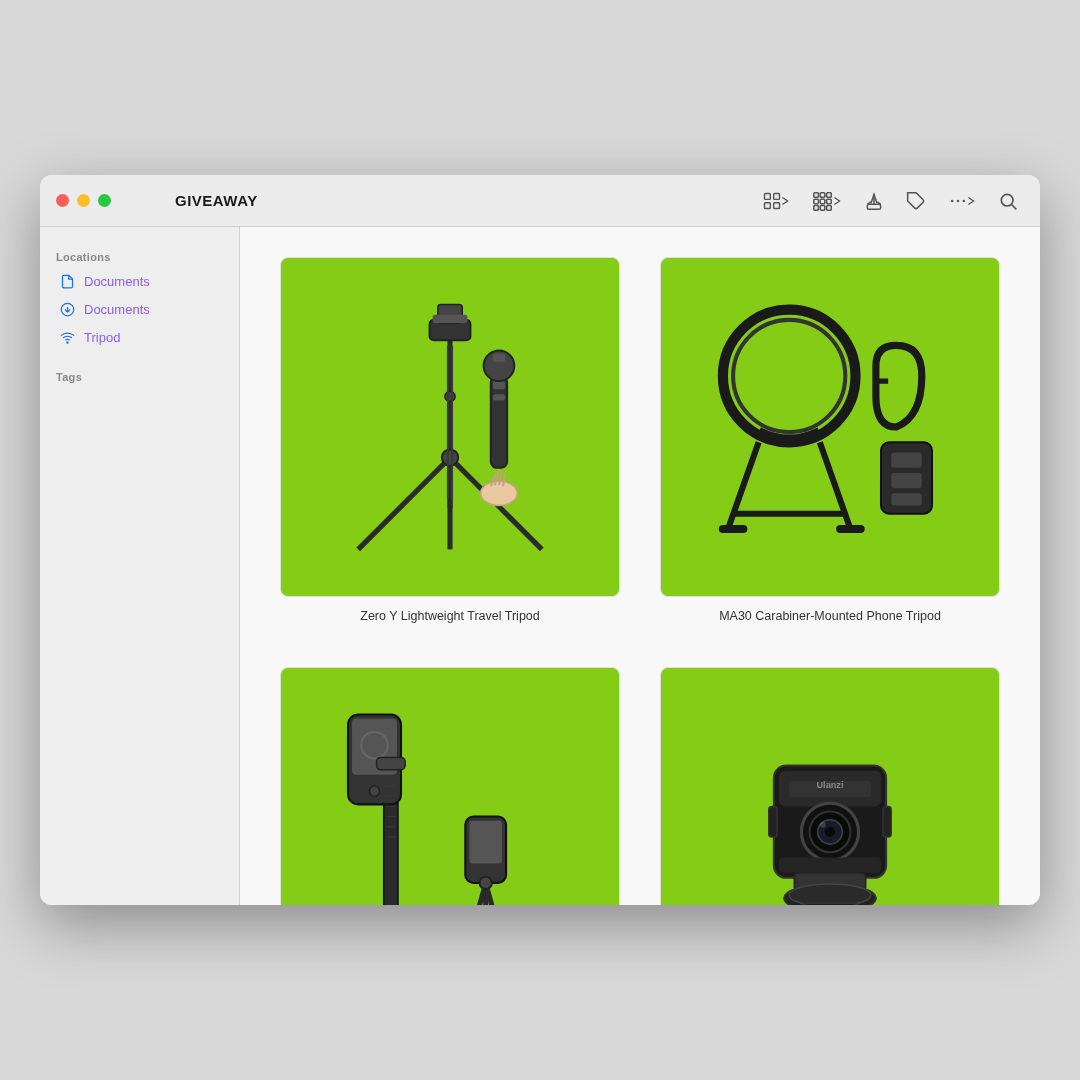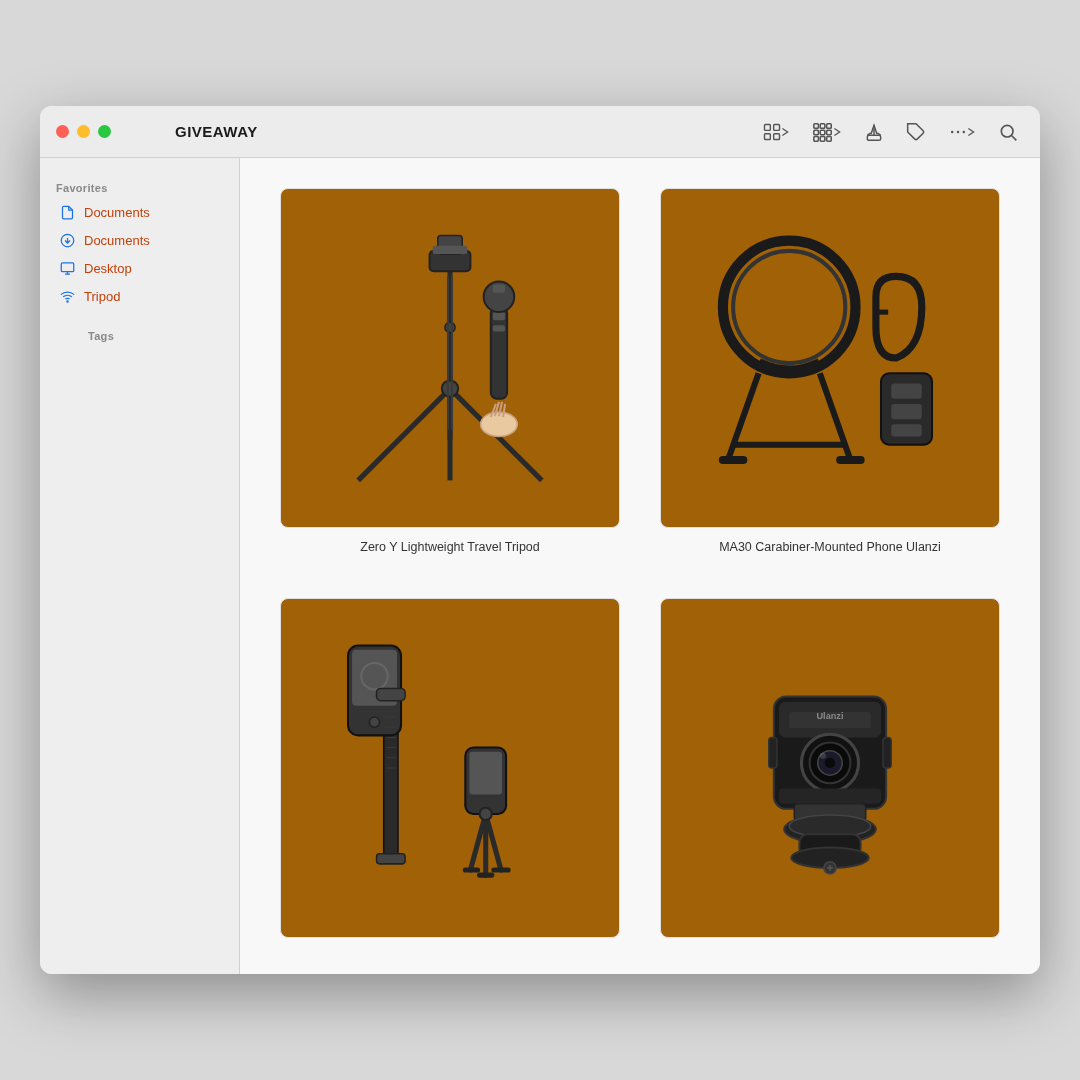--- a/index.html
+++ b/index.html
@@ -7,21 +7,21 @@
       background: #d8d8d8;
       display: flex;
       justify-content: center;
       align-items: center;
       width: 1080px;
       height: 1080px;
       font-family: -apple-system, BlinkMacSystemFont, "San Francisco", "Helvetica Neue", sans-serif;
     }
     .window {
       width: 1000px;
-      height: 868px;
+      height: 730px;
       background: #f5f5f7;
       border-radius: 12px;
       box-shadow: 0 20px 60px rgba(0,0,0,0.35);
       display: flex;
       flex-direction: column;
       overflow: hidden;
     }
     
     .titlebar {
       height: 52px;
@@ -110,21 +110,21 @@
     }
     .sidebar-item {
       display: flex;
       align-items: center;
       gap: 8px;
       padding: 5px 12px;
       cursor: pointer;
       border-radius: 6px;
       margin: 0 6px;
       font-size: 13px;
-      color: #c2410c;
+      color: #8b5cf6;
     }
     .sidebar-item .icon {
       width: 18px;
       height: 18px;
       display: flex;
       align-items: center;
       justify-content: center;
       font-size: 14px;
       flex-shrink: 0;
     }
@@ -142,21 +142,21 @@
       gap: 44px 40px;
     }
     .grid-item {
       display: flex;
       flex-direction: column;
       align-items: center;
     }
     .grid-item-img-container {
       width: 100%;
       aspect-ratio: 1;
-      background: #a16207;
+      background: #84cc16;
       border: 1px solid #e0e0e0;
       border-radius: 8px;
       display: flex;
       align-items: center;
       justify-content: center;
       overflow: hidden;
       padding: 16px;
     }
     .grid-item-label {
       margin-top: 12px;
@@ -257,21 +257,21 @@
           <circle cx="11" cy="11" r="7"></circle>
           <line x1="16.5" y1="16.5" x2="22" y2="22"></line>
         </svg>
       </button>
     </div>
   </div>
 
   <div class="main">
 
     <div class="sidebar">
-      <div class="sidebar-section-label">Favorites</div>
+      <div class="sidebar-section-label">Locations</div>
 
       <div class="sidebar-item">
         <span class="icon icon-blue">
           <svg width="15" height="15" viewBox="0 0 24 24" fill="none" stroke="currentColor" stroke-width="2">
             <path d="M14 2H6a2 2 0 0 0-2 2v16a2 2 0 0 0 2 2h12a2 2 0 0 0 2-2V8z"></path>
             <polyline points="14 2 14 8 20 8"></polyline>
           </svg>
         </span>
         <span>Documents</span>
       </div>
@@ -280,46 +280,36 @@
         <span class="icon icon-blue">
           <svg width="15" height="15" viewBox="0 0 24 24" fill="none" stroke="currentColor" stroke-width="2">
             <circle cx="12" cy="12" r="10"></circle>
             <polyline points="8 12 12 16 16 12"></polyline>
             <line x1="12" y1="8" x2="12" y2="16"></line>
           </svg>
         </span>
         <span>Documents</span>
       </div>
 
-      <div class="sidebar-item">
-        <span class="icon icon-blue">
-          <svg width="15" height="15" viewBox="0 0 24 24" fill="none" stroke="currentColor" stroke-width="2">
-            <rect x="2" y="3" width="20" height="14" rx="2"></rect>
-            <line x1="8" y1="21" x2="16" y2="21"></line>
-            <line x1="12" y1="17" x2="12" y2="21"></line>
-          </svg>
-        </span>
-        <span>Desktop</span>
-      </div>
 
       <div class="sidebar-item">
         <span class="icon icon-blue">
           <svg width="15" height="15" viewBox="0 0 24 24" fill="none" stroke="currentColor" stroke-width="2">
             <path d="M5 12.55a11 11 0 0 1 14.08 0"></path>
             <path d="M1.42 9a16 16 0 0 1 21.16 0"></path>
             <path d="M8.53 16.11a6 6 0 0 1 6.95 0"></path>
             <circle cx="12" cy="20" r="1"></circle>
           </svg>
         </span>
         <span>Tripod</span>
       </div>
 
 
 
-      <div class="sidebar-section-label" style="margin-top:12px;margin-left:32px;">Tags</div>
+      <div class="sidebar-section-label" style="margin-top:12px;">Tags</div>
     </div>
 
     <div class="content">
       <div class="grid">
 
         <div class="grid-item">
           <div class="grid-item-img-container">
             <svg viewBox="0 0 300 300" xmlns="http://www.w3.org/2000/svg" class="product-svg">
 
               <g stroke="#2a2a2a" stroke-width="5" fill="none">
@@ -396,21 +386,21 @@
               </g>
 
               <g transform="translate(195, 165)">
                 <rect x="5" y="0" width="50" height="70" rx="8" fill="#2a2a2a" stroke="#111" stroke-width="2"></rect>
                 <rect x="15" y="10" width="30" height="15" rx="3" fill="#444"></rect>
                 <rect x="15" y="30" width="30" height="15" rx="3" fill="#444"></rect>
                 <rect x="15" y="50" width="30" height="12" rx="3" fill="#444"></rect>
               </g>
             </svg>
           </div>
-          <div class="grid-item-label">MA30 Carabiner-Mounted Phone Ulanzi</div>
+          <div class="grid-item-label">MA30 Carabiner-Mounted Phone Tripod</div>
         </div>
 
         <div class="grid-item">
           <div class="grid-item-img-container">
             <svg viewBox="0 0 300 300" xmlns="http://www.w3.org/2000/svg" class="product-svg">
 
               <rect x="85" y="80" width="14" height="160" rx="5" fill="#2a2a2a" stroke="#111" stroke-width="1.5"></rect>
 
               <g transform="translate(50, 30)">
                 <rect x="0" y="0" width="52" height="88" rx="10" fill="#333" stroke="#111" stroke-width="2"></rect>

